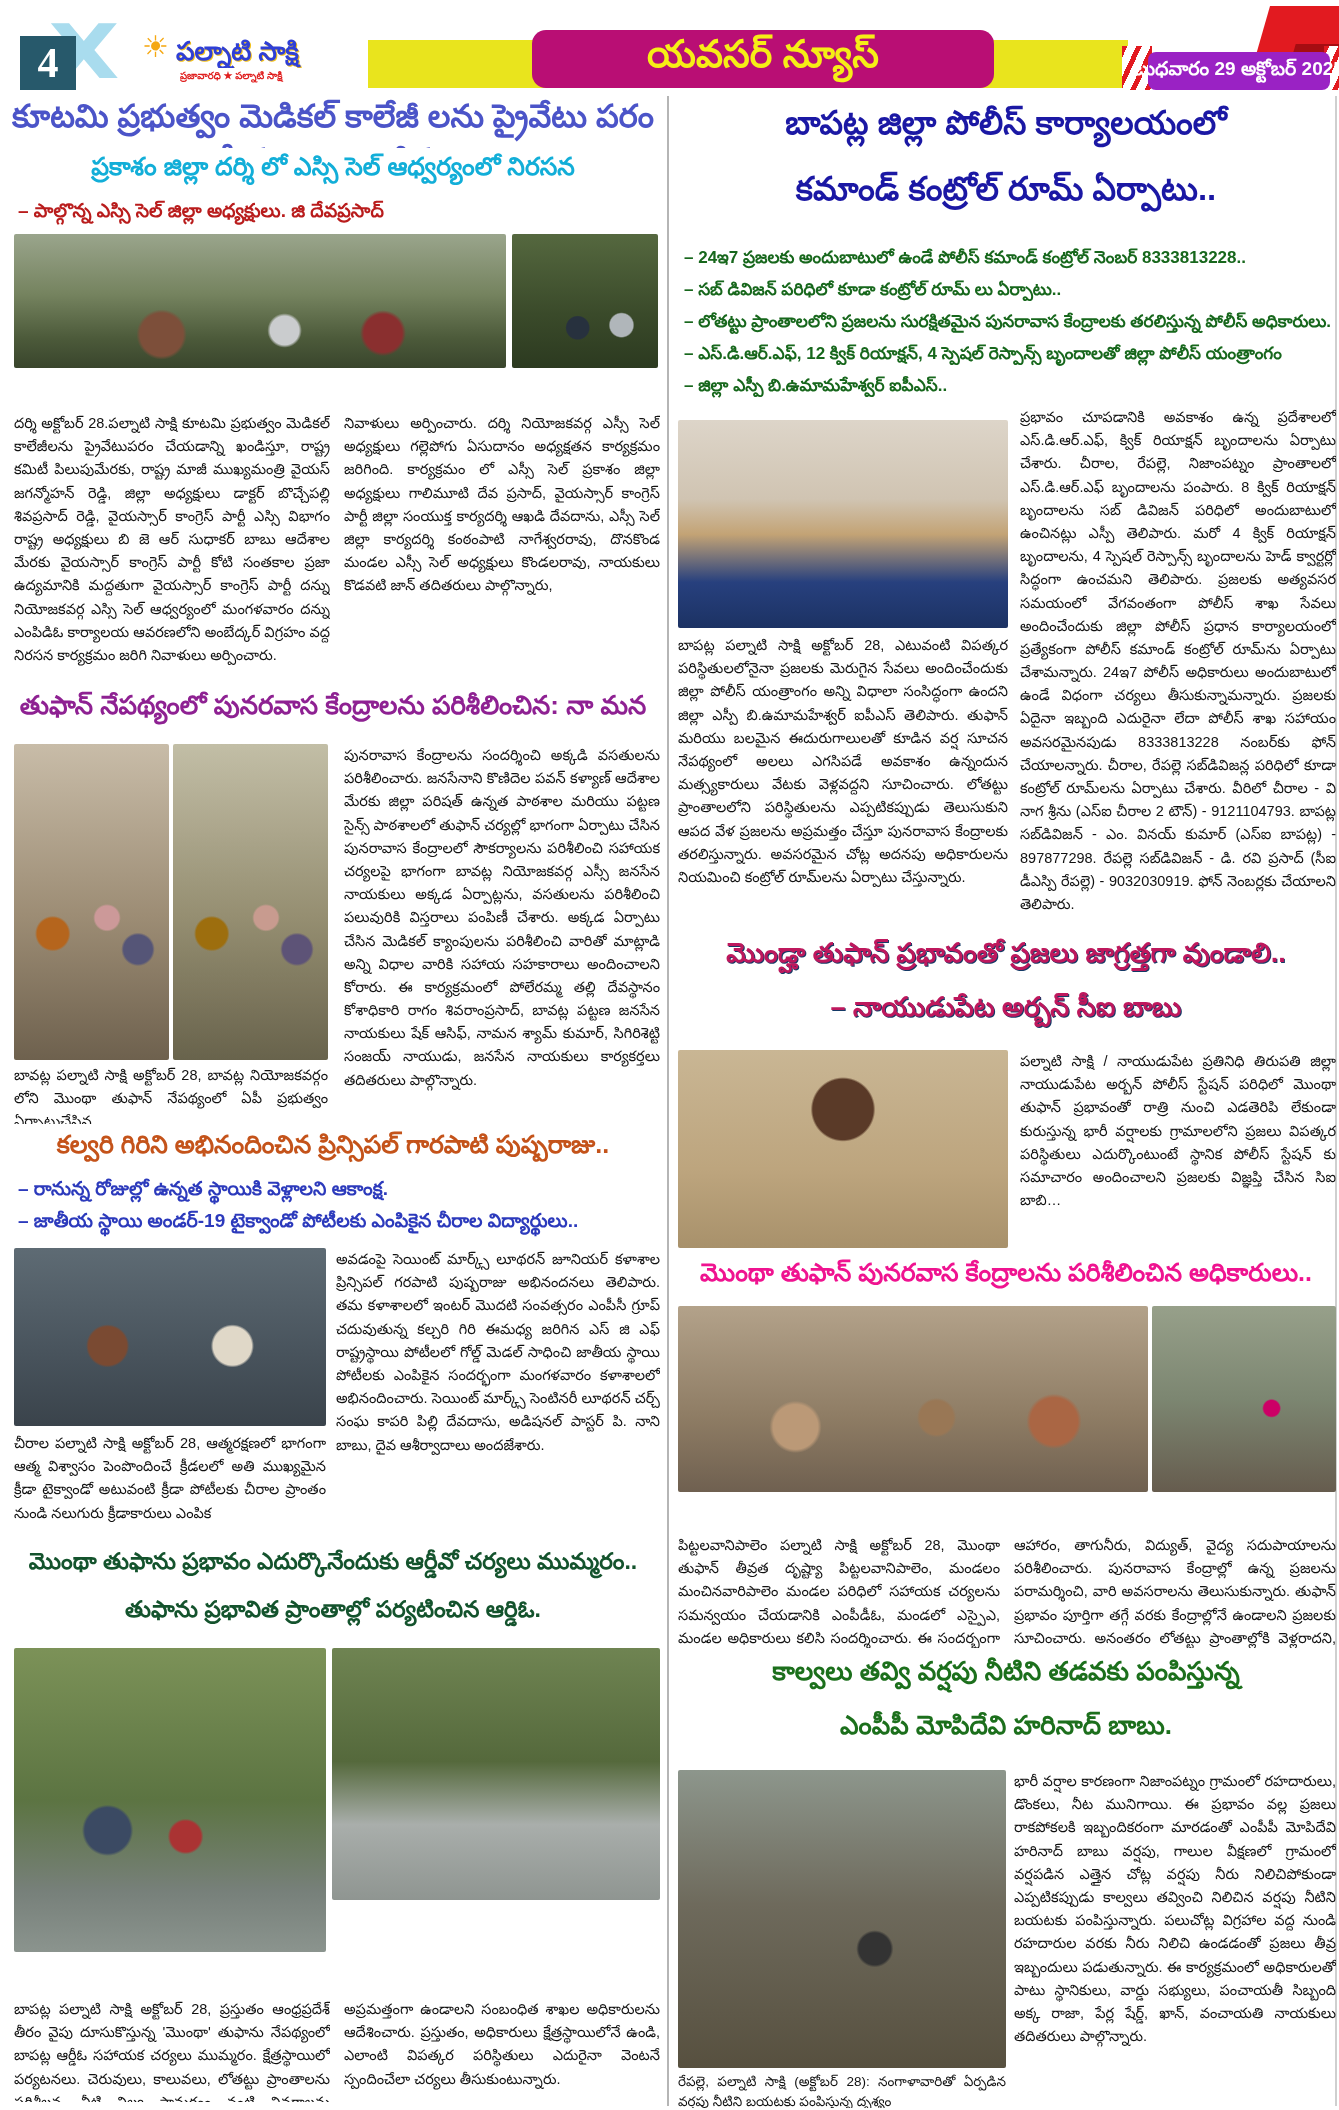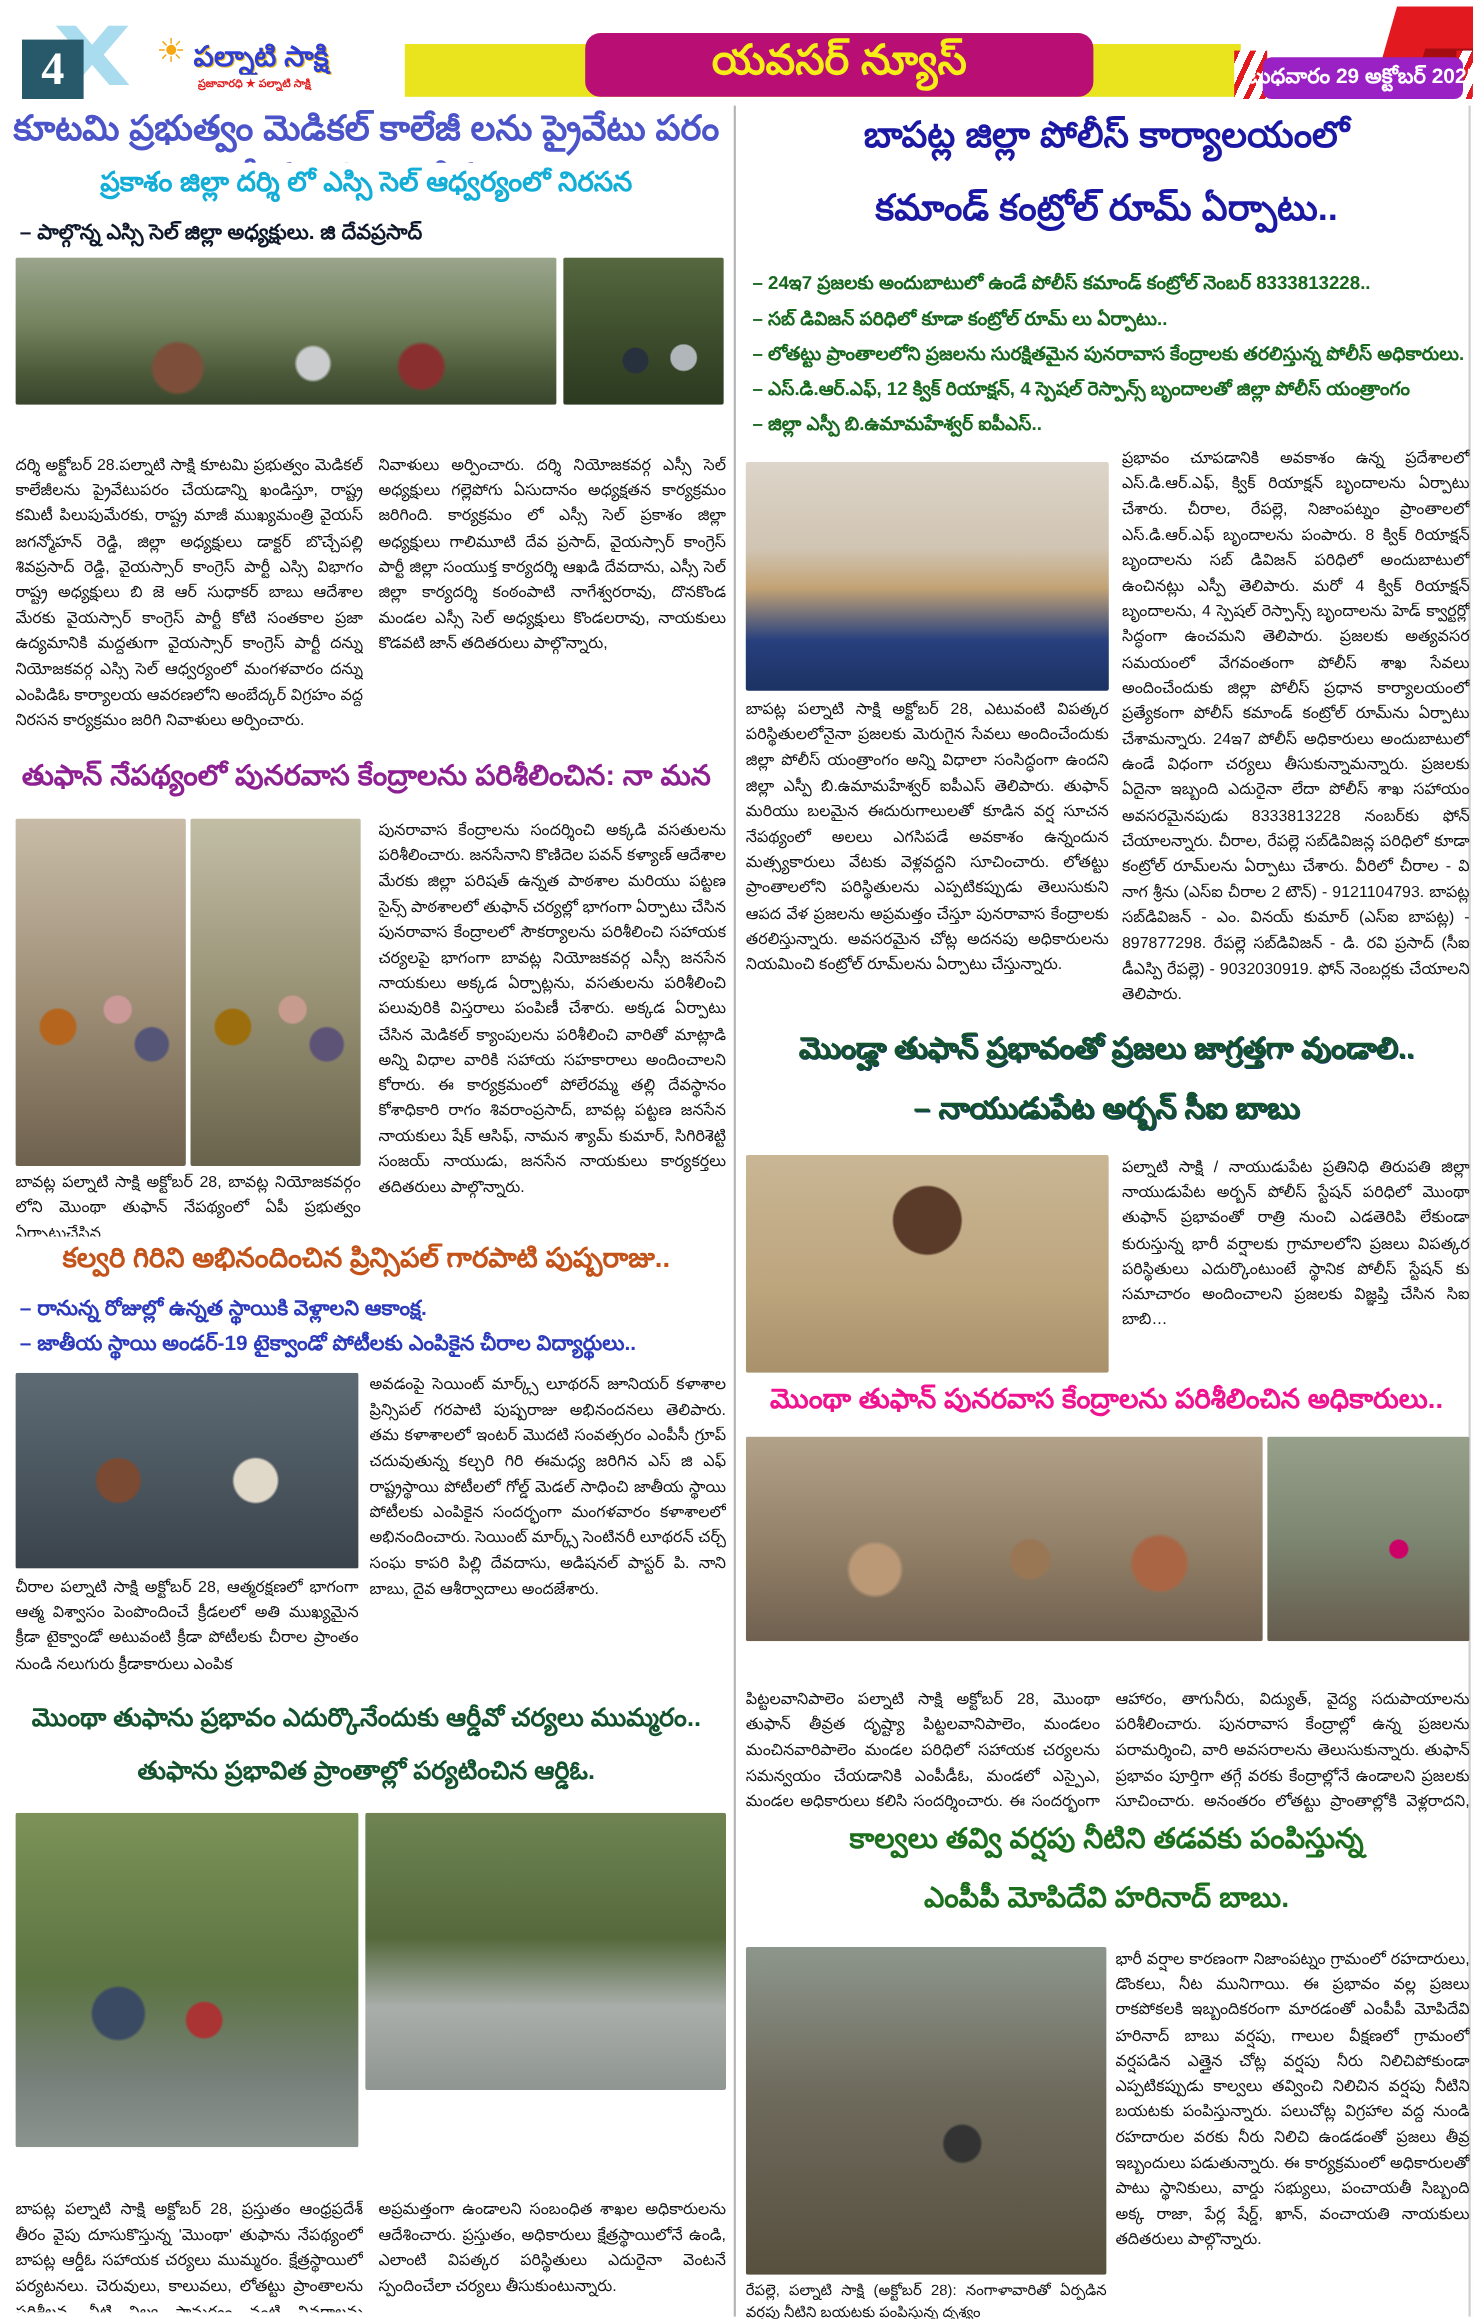--- a/index.html
+++ b/index.html
@@ -25,27 +25,27 @@
   .banner{background:#b90e74;border-radius:14px;display:flex;align-items:center;justify-content:center;}
   .banner-label{color:#f6ee16;font-size:38px;font-weight:bold;white-space:nowrap;}
   .stripes{background:repeating-linear-gradient(115deg,#e21a20 0 5px,#ffffff 5px 13px);}
   .ribbon{background:#e21a20;transform:skewX(-16deg);}
   .ribbon-dark{background:#a50d12;transform:skewX(-16deg);}
   .datebox{background:#9a22c4;border-radius:8px;display:flex;align-items:center;justify-content:center;
            color:#fff;font-size:19px;font-weight:bold;white-space:nowrap;}
   
   .hl-a1{color:#4b54c8;font-size:32px;font-weight:bold;}
   .hl-a2{color:#12aed8;font-size:25px;font-weight:bold;}
-  .byline-green{color:#0f172a;font-size:19px;font-weight:bold;}
+  .byline-green{color:#b91c1c;font-size:19px;font-weight:bold;}
   .hl-navy{color:#1b18a4;font-size:33px;font-weight:bold;}
   .bullet-green{color:#17671c;font-size:17px;font-weight:bold;line-height:1.9;}
   .hl-purple{color:#8e2192;font-size:26px;font-weight:bold;}
   .hl-orange{color:#c4531a;font-size:25px;font-weight:bold;}
   .bullet-blue{color:#2c3abc;font-size:19px;font-weight:bold;}
-  .hl-teal{color:#14532d;font-size:27px;font-weight:bold;text-shadow:1px 1px 0 #143a66;}
+  .hl-teal{color:#be185d;font-size:27px;font-weight:bold;text-shadow:1px 1px 0 #143a66;}
   .hl-pink{color:#ef1390;font-size:25px;font-weight:bold;}
   .hl-dnavy{color:#14532d;font-size:23px;font-weight:bold;}
   .hl-green{color:#1c6f1c;font-size:26px;font-weight:bold;}
   .cap{font-size:13.5px;line-height:1.5;text-align:justify;overflow:hidden;}
   
   .ph-outdoor1{background:radial-gradient(circle at 30% 75%, #7d4f3a 0 6%, transparent 7%),
                radial-gradient(circle at 55% 72%, #caccce 0 5%, transparent 6%),
                radial-gradient(circle at 75% 74%, #8a2f2f 0 5%, transparent 6%),
                linear-gradient(180deg,#9aa58c 0%,#75835f 45%,#4c5a3a 78%,#39452c 100%);}
   .ph-outdoor2{background:radial-gradient(circle at 45% 70%, #27313e 0 9%, transparent 10%),

